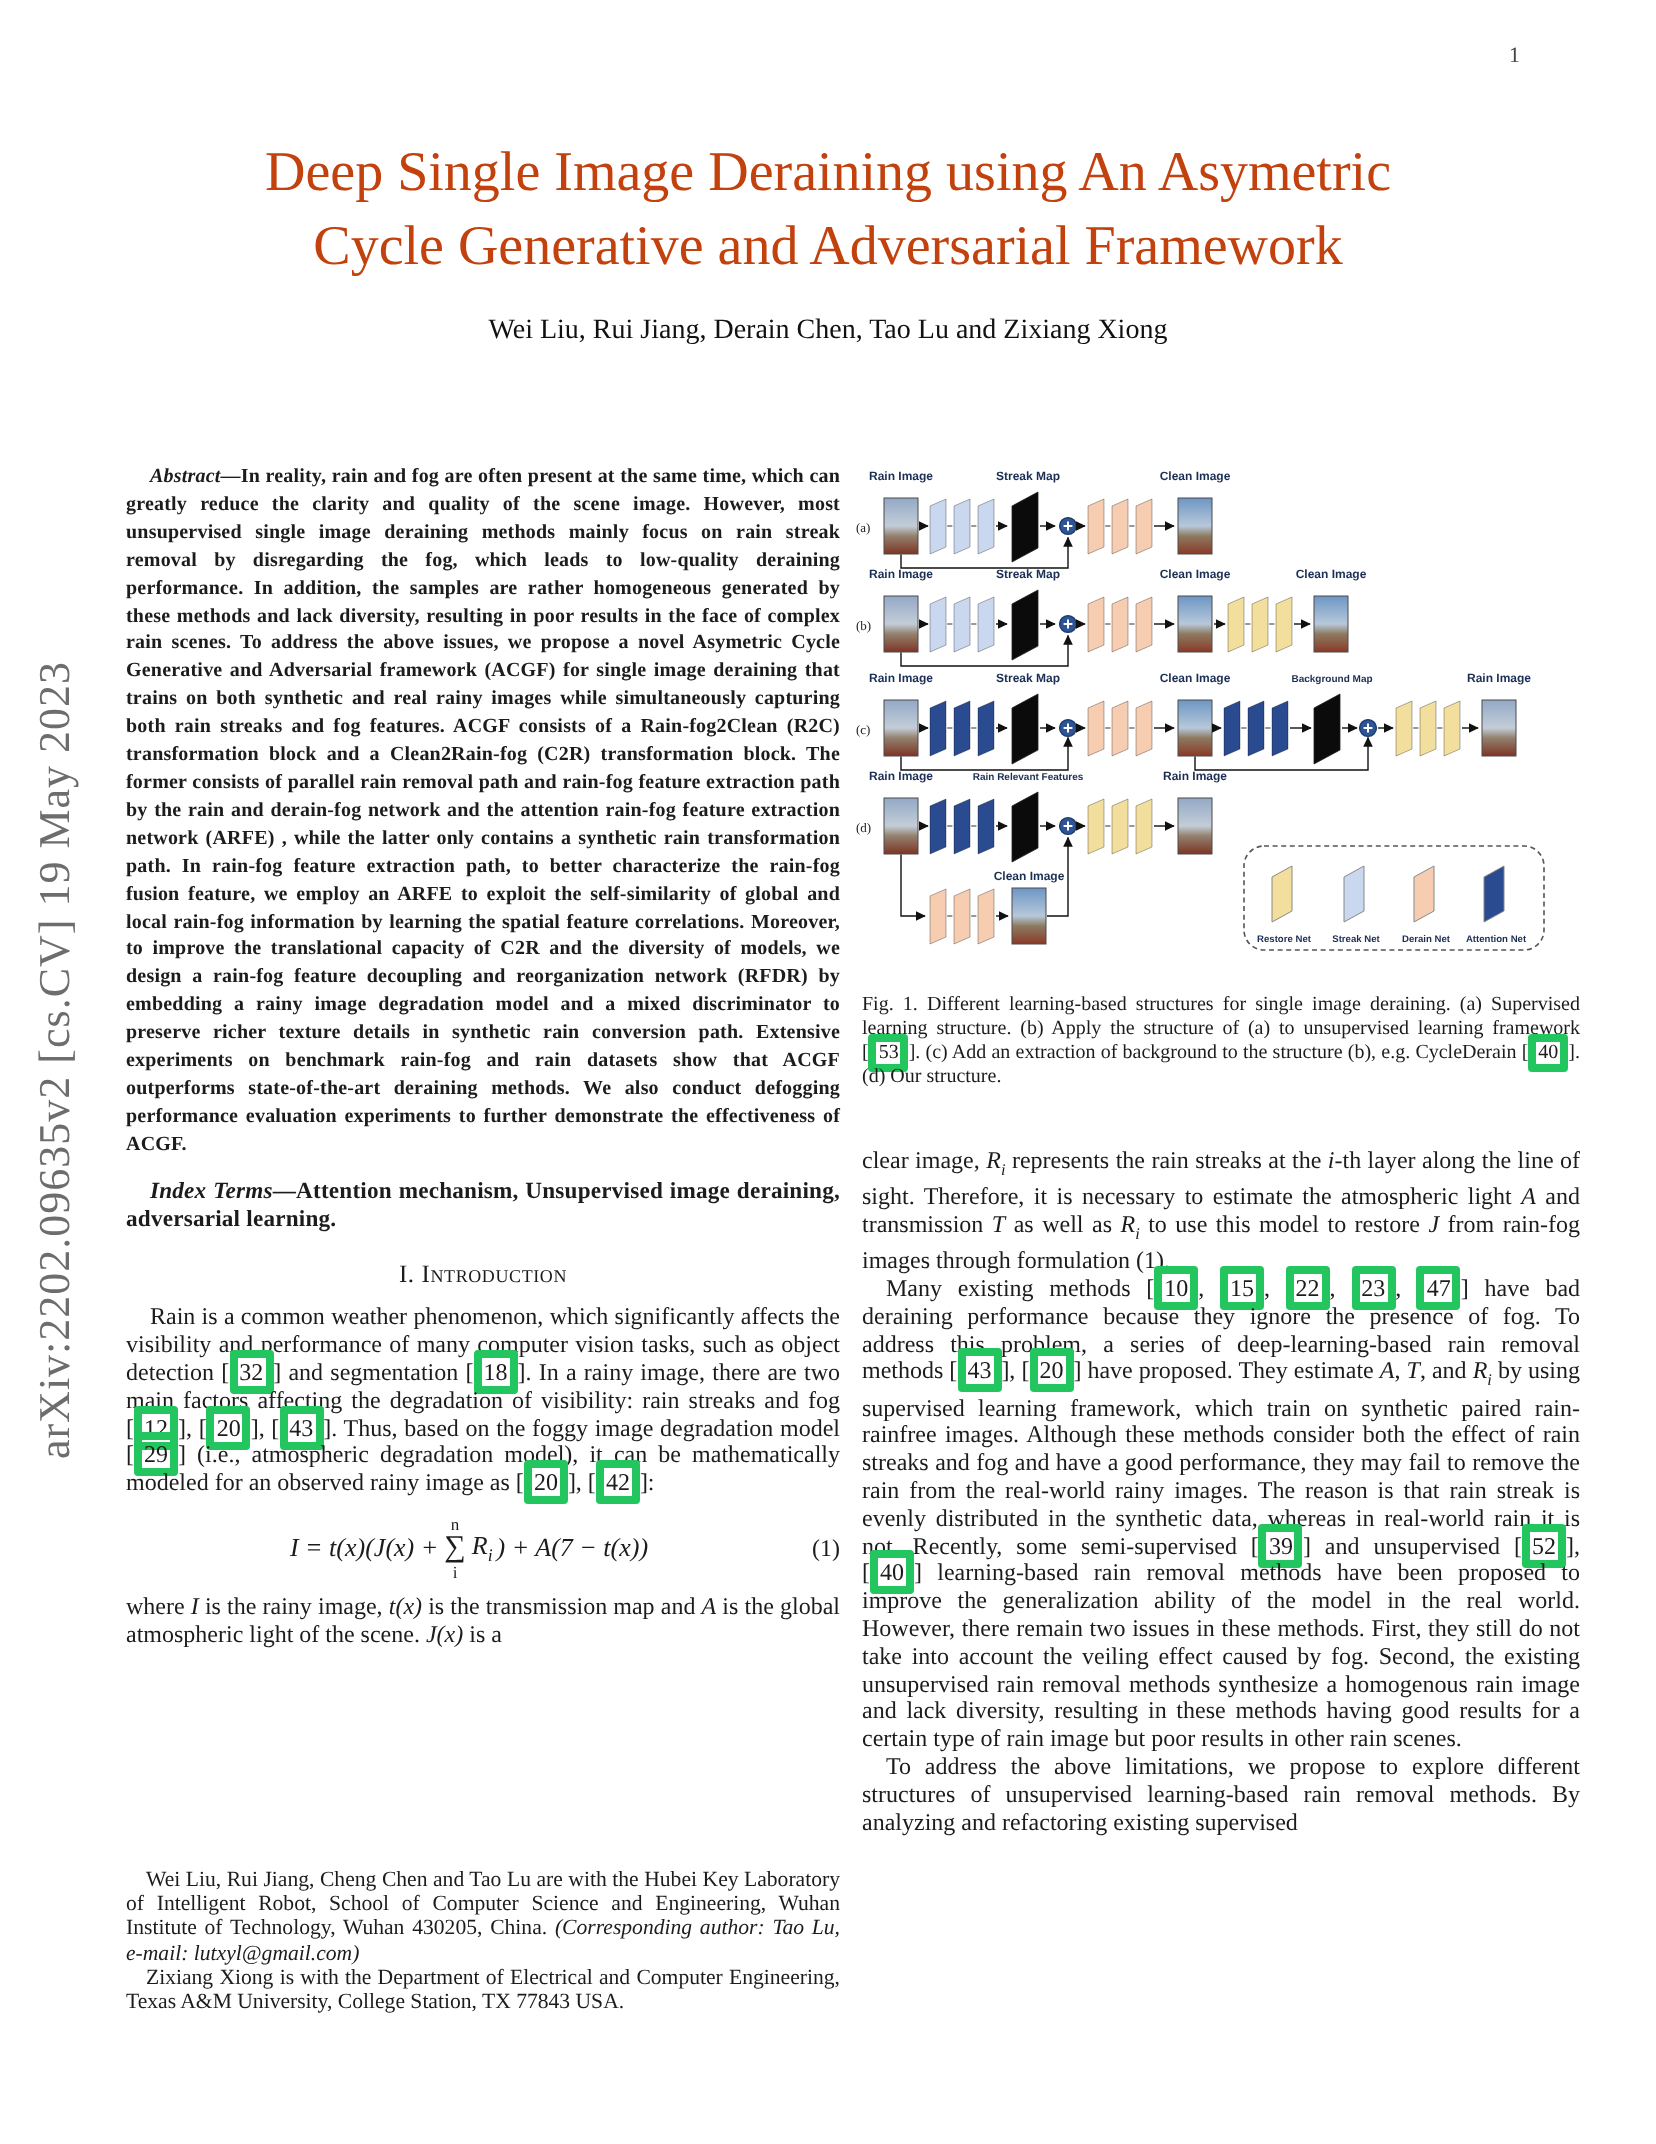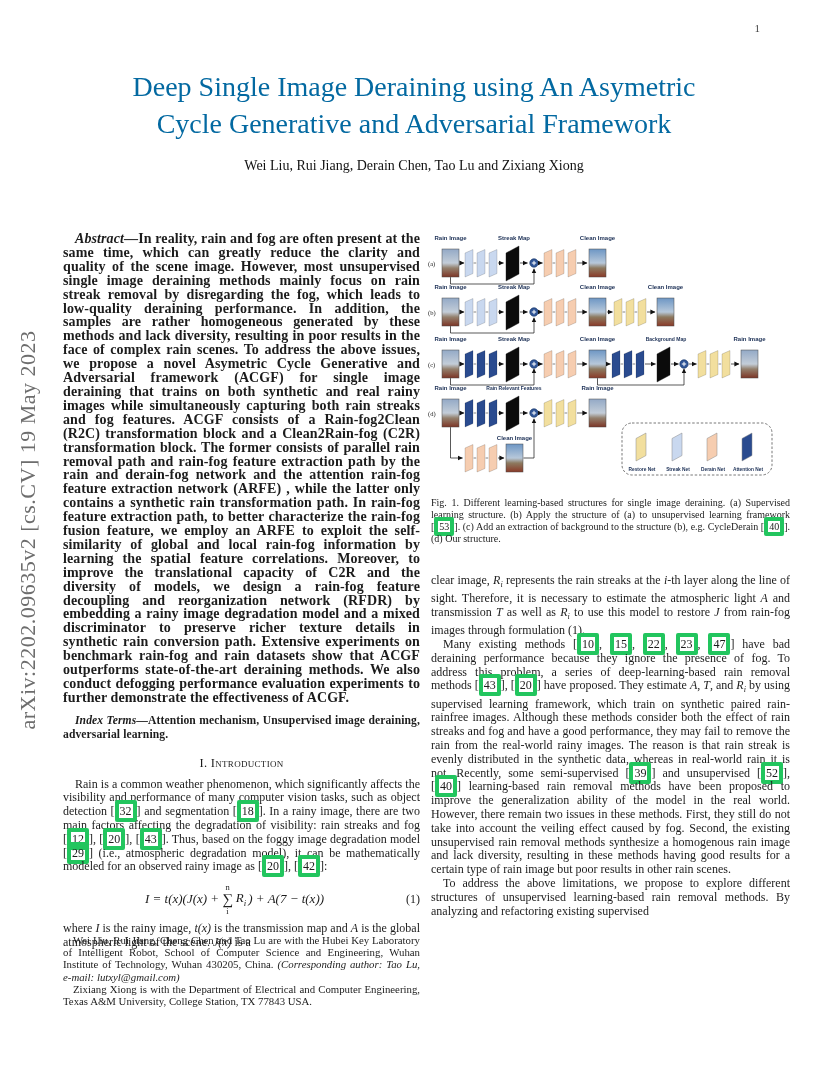--- a/index.html
+++ b/index.html
@@ -9,28 +9,28 @@
   }
   
   .pageno { position:absolute; top:22px; right:68px; font-size:11px; color:#444; }
   
   .arxiv-strip { position:absolute; left:8px; top:230px; width:40px; height:600px;
     display:flex; align-items:center; justify-content:center; }
   .arxiv-strip span { transform:rotate(-90deg); white-space:nowrap; color:#6d6d6d;
     font-size:22px; letter-spacing:0.5px; }
   
   .title-block { position:absolute; top:68px; left:64px; width:700px; text-align:center; }
-  .title { font-size:28px; line-height:37px; color:#0369a1; }
+  .title { font-size:28px; line-height:37px; color:#c2410c; }
   .authors { margin-top:16px; font-size:14px; color:#111; }
   
   .col-left  { position:absolute; left:63px;  top:232px; width:357px; }
   .col-right { position:absolute; left:431px; top:230px; width:359px; }
   p { margin:0; }
   .jtext { text-align:justify; }
-  .abstract { font-weight:bold; font-size:14px; line-height:13.9px; letter-spacing:0.1px; }
+  .abstract { font-weight:bold; font-size:10px; line-height:13.9px; letter-spacing:0.1px; }
   .abstract .lead, .indexterms .lead { font-style:italic; }
   .indexterms { font-weight:bold; font-size:11.6px; line-height:13.9px; margin-top:9px; letter-spacing:0.1px; }
   .section-heading { text-align:center; font-variant:small-caps; font-size:12.5px;
     margin:14px 0 7px 0; letter-spacing:0.3px; }
   .body-text { font-size:12px; line-height:13.8px; }
   .indent { text-indent:12px; }
   .cite { border:4px solid #22c55e; border-radius:2px; padding:0 1px; line-height:1; }
   sub { font-size:68%; }
   
   .equation { display:flex; align-items:center; margin:9px 0 7px 0; font-size:13px; }

